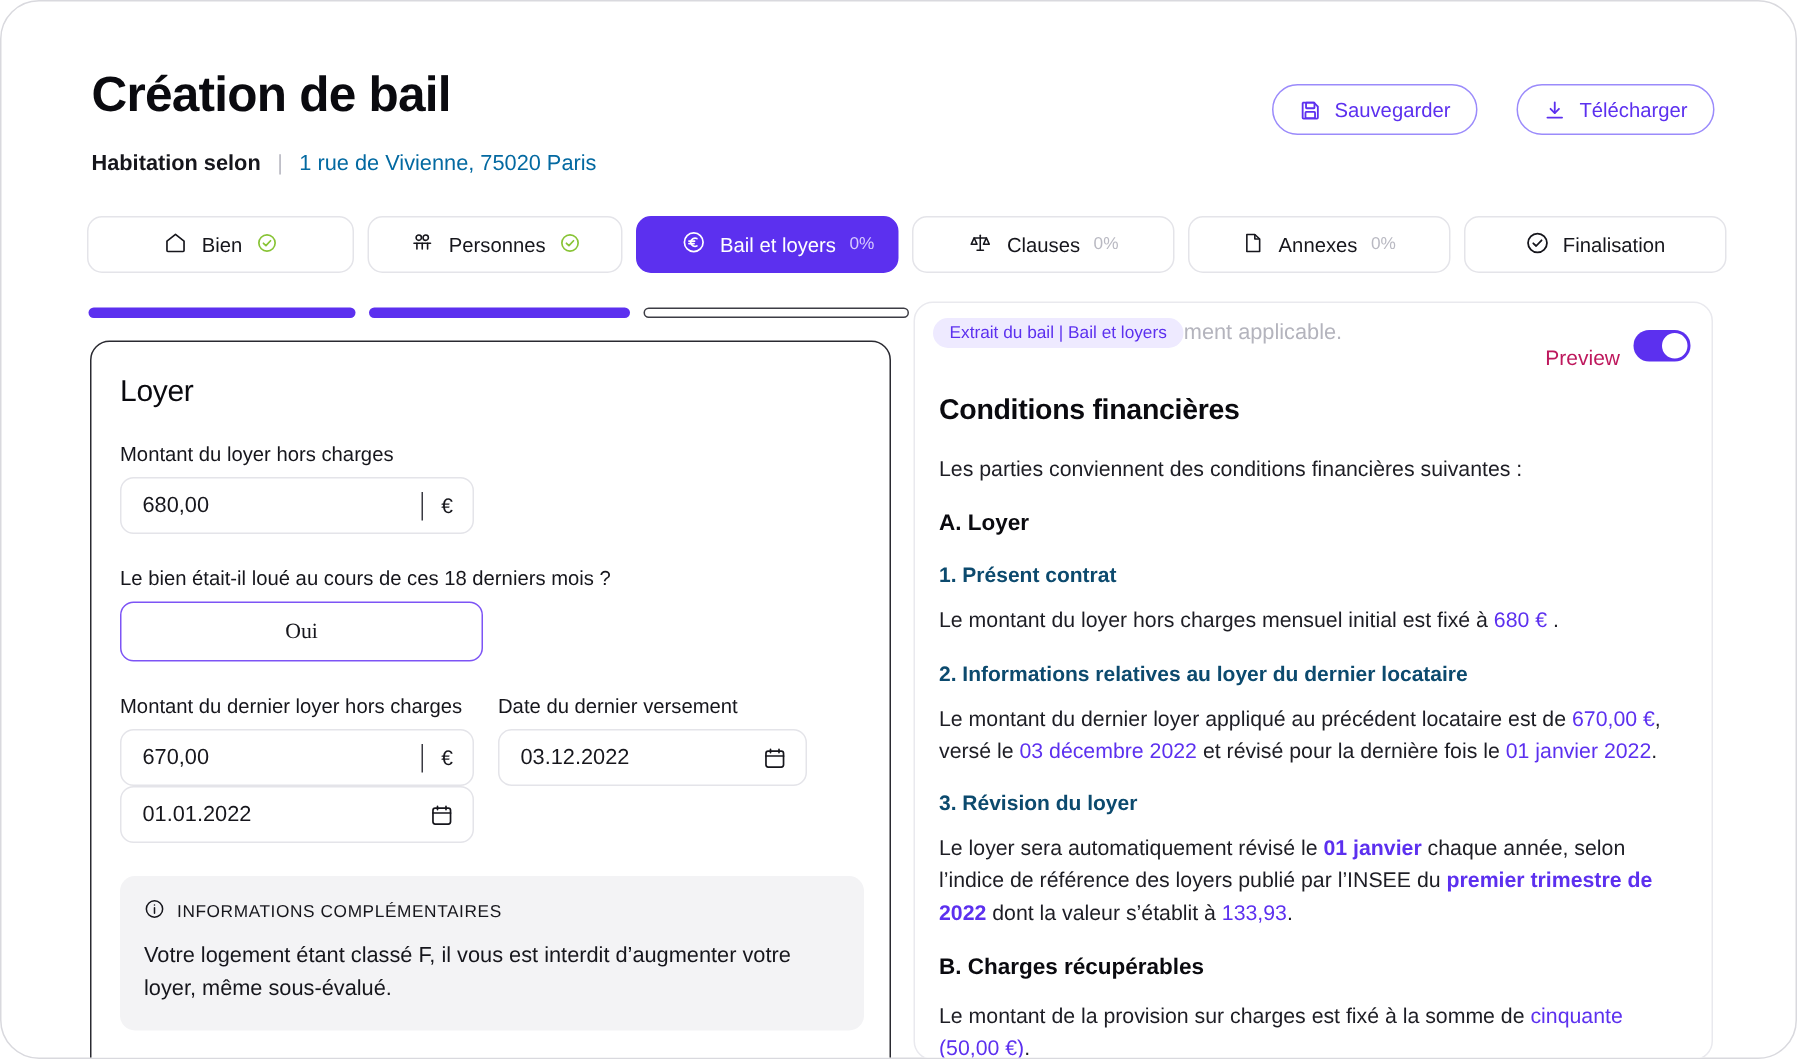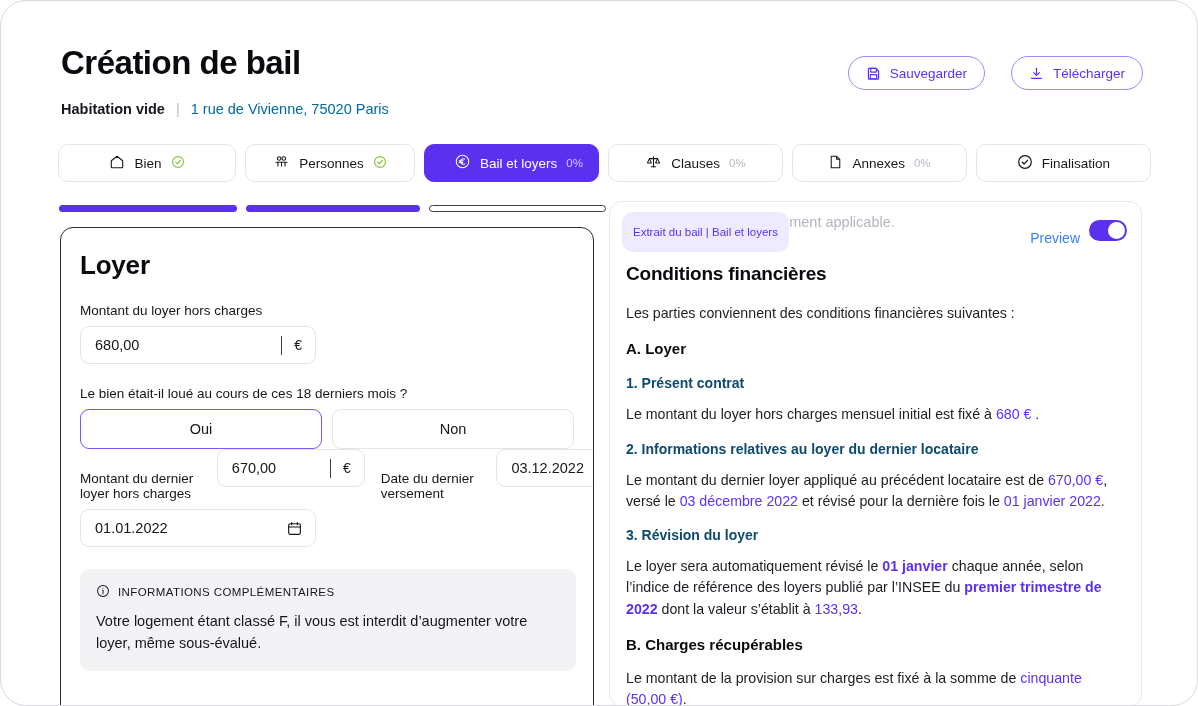--- a/index.html
+++ b/index.html
@@ -85,21 +85,21 @@
   
   .form-card {
     position: absolute; left: 59px; top: 226px;
     width: 534px; height: 480px;
     background: #fff; border: 1px solid #2a2a31;
     border-radius: 13px 13px 0 0;
     overflow: hidden;
   }
   .form-inner { padding: 22px 19px 0 19px; }
   .section-title {
-    font-size: 26px; font-weight: bold; color: #0a0a0f;
+    font-size: 20px; font-weight: normal; color: #0a0a0f;
     letter-spacing: -0.2px;
   }
   .field-label {
     font-size: 13.5px; color: #16161c; margin-top: 22px; margin-bottom: 8px;
   }
   .input-box {
     display: flex; align-items: center;
     height: 38px; border: 1px solid #e4e4e9; border-radius: 9px;
     background: #fff; padding: 0 0 0 14px;
     font-size: 14.5px; color: #16161c;
@@ -110,31 +110,31 @@
     padding: 0 13px 0 0; color: #16161c; font-size: 14px;
   }
   .suffix-eur .div-line {
     width: 1px; height: 19px; background: #3a3a42; margin-right: 12px;
   }
   .cal-icon { padding-right: 12px; display: flex; align-items: center; }
 
   .w-amount { width: 236px; }
   .w-date   { width: 206px; }
 
-  .yesno { display: flex; gap: 10px; margin-top: 8px; }
+  .yesno { display: flex; margin-top: 8px; font-family: Liberation Serif, serif; }
   .choice {
     width: 242px; height: 40px; border-radius: 9px;
     display: flex; align-items: center; justify-content: center;
     font-size: 14.5px; color: #16161c; cursor: pointer;
     border: 1px solid #e4e4e9; background: #fff;
   }
   .choice.selected { border: 1.5px solid #7d54f5; }
 
   .two-col { display: flex; gap: 16px; }
-  .col { display: flex; flex-direction: row; }
+  .col { display: flex; flex-direction: column; }
 
   .info-box {
     margin: 22px 0 0 0; width: 496px;
     background: #f3f3f5; border-radius: 10px; padding: 15px 16px 16px 16px;
   }
   .info-head {
     display: flex; align-items: center; gap: 8px;
     font-size: 11.5px; letter-spacing: 0.4px; color: #16161c;
   }
   .info-body {
@@ -152,27 +152,27 @@
     position: relative; height: 42px;
   }
   .ghost-line {
     position: absolute; left: 72px; top: 12px;
     font-size: 14.5px; color: #b4b4bd; white-space: nowrap;
   }
   .extract-badge {
     position: absolute; left: 12px; top: 10px;
     background: #eeeaff; color: #5c30ef;
     font-size: 11.5px; border-radius: 11px;
-    padding: 14px 11px; white-space: nowrap;
+    padding: 4px 11px; white-space: nowrap;
   }
   .preview-toggle {
     position: absolute; right: 14px; top: 12px;
     display: flex; align-items: center; gap: 9px;
   }
-  .preview-toggle .lbl { font-size: 14px; color: #3b82f6; margin-top: 16px; }
+  .preview-toggle .lbl { font-size: 14px; color: #be185d; margin-top: 16px; }
   .switch {
     width: 38px; height: 21px; border-radius: 11px;
     background: #5c30ef; position: relative; cursor: pointer;
   }
   .switch .knob {
     position: absolute; right: 2px; top: 2px;
     width: 17px; height: 17px; border-radius: 50%; background: #fff;
   }
 
   .doc {
@@ -194,21 +194,21 @@
   .hl-b { color: #5c30ef; font-weight: bold; }
 </style>
 </head>
 <body>
 
 <div class="screen">
 
   <div class="header">
     <div class="page-title">Création de bail</div>
     <div class="subtitle-row">
-      <span class="subtitle-strong">Habitation vide</span>
+      <span class="subtitle-strong">Habitation selon</span>
       <span class="subtitle-sep">|</span>
       <span class="subtitle-addr">1 rue de Vivienne, 75020 Paris</span>
     </div>
 
     <div class="header-actions">
       <button class="pill-btn">
         <span>
           <svg width="15" height="15" viewBox="0 0 16 16" fill="none" stroke="#5c30ef" stroke-width="1.3">
             <path d="M2.6 2.6h8l2.8 2.8v8a.6.6 0 0 1-.6.6H3.2a.6.6 0 0 1-.6-.6V3.2a.6.6 0 0 1 .6-.6z"></path>
             <rect x="5" y="2.6" width="6" height="4" rx="0.4"></rect>
@@ -328,23 +328,20 @@
         <span class="suffix-eur">
           <span class="div-line"></span>
           <span>€</span>
         </span>
       </div>
 
       <div class="field-label">Le bien était-il loué au cours de ces 18 derniers mois ?</div>
       <div class="yesno">
         <div class="choice selected">
           <span>Oui</span>
-        </div>
-        <div class="choice">
-          <span>Non</span>
         </div>
       </div>
 
       <div class="two-col">
         <div class="col">
           <div class="field-label">Montant du dernier loyer hors charges</div>
           <div class="input-box w-amount">
             <span class="val">670,00</span>
             <span class="suffix-eur">
               <span class="div-line"></span>

